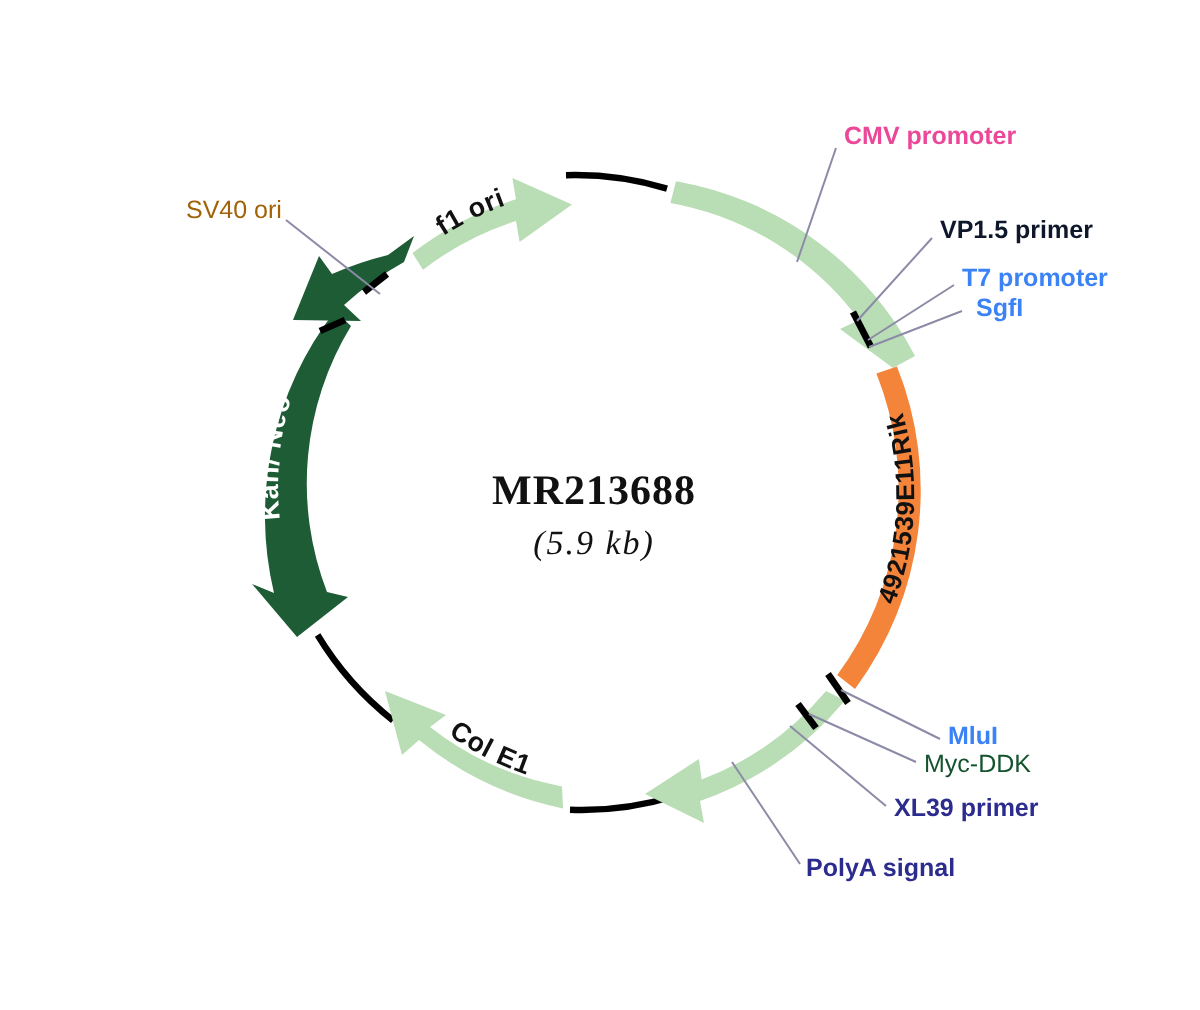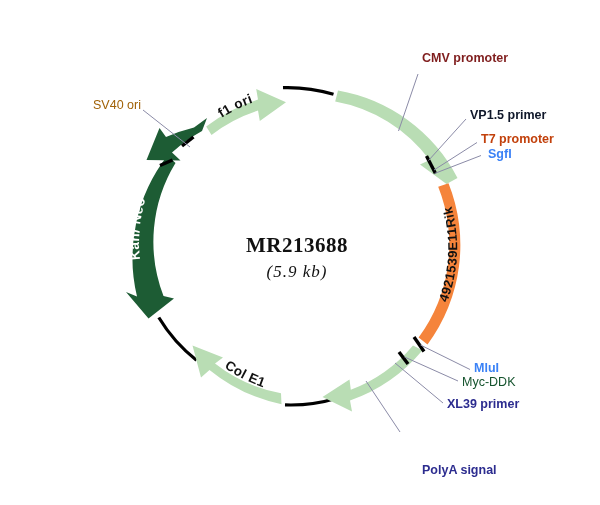--- a/index.html
+++ b/index.html
@@ -211,31 +211,31 @@
     </text>
 
     <text class="center-title" x="297" y="252" text-anchor="middle" fill="#111111">MR213688</text>
     <text class="center-sub" x="297" y="277" text-anchor="middle" fill="#111111">(5.9 kb)</text>
   </svg>
 
   <div class="txt-layer">
 
     <div class="abs label-text" style="left:93px; top:98px; color:#a16207; font-weight:normal;">SV40 ori</div>
 
-    <div class="abs label-text" style="left:422px; top:51px; color:#7f1d1d;">CMV promoter</div>
+    <div class="abs label-text" style="left:422px; top:61px; color:#ec4899;">CMV promoter</div>
 
     <div class="abs label-text" style="left:470px; top:108px; color:#0f172a;text-align:center;">VP1.5 primer</div>
 
-    <div class="abs label-text" style="left:481px; top:132px; color:#c2410c;">T7 promoter</div>
+    <div class="abs label-text" style="left:481px; top:132px; color:#3b82f6;">T7 promoter</div>
 
     <div class="abs label-text" style="left:488px; top:147px; color:#3b82f6;">SgfI</div>
 
     <div class="abs label-text" style="left:474px; top:361px; color:#3b82f6;">MluI</div>
 
     <div class="abs label-text" style="left:462px; top:375px; color:#14532d; font-weight:normal;">Myc-DDK</div>
 
     <div class="abs label-text" style="left:447px; top:397px; color:#2c2c8f;">XL39 primer</div>
 
-    <div class="abs label-text" style="left:422px; top:427px; color:#2c2c8f;margin-top:36px;">PolyA signal</div>
+    <div class="abs label-text" style="left:403px; top:427px; color:#2c2c8f;">PolyA signal</div>
 
   </div>
 
 </div>
 
 </body></html>

